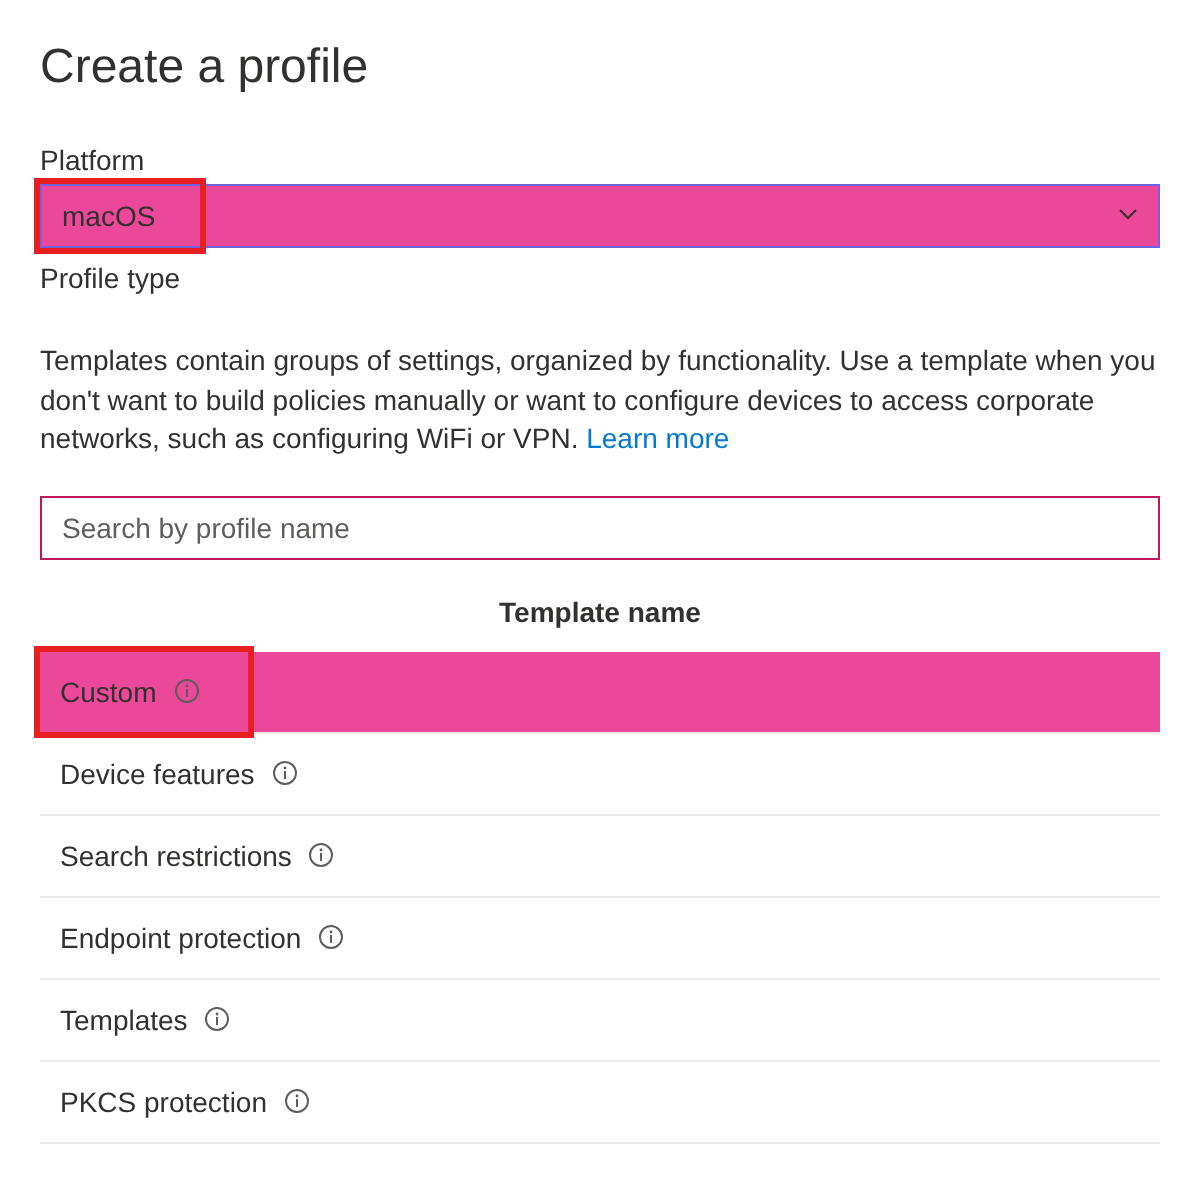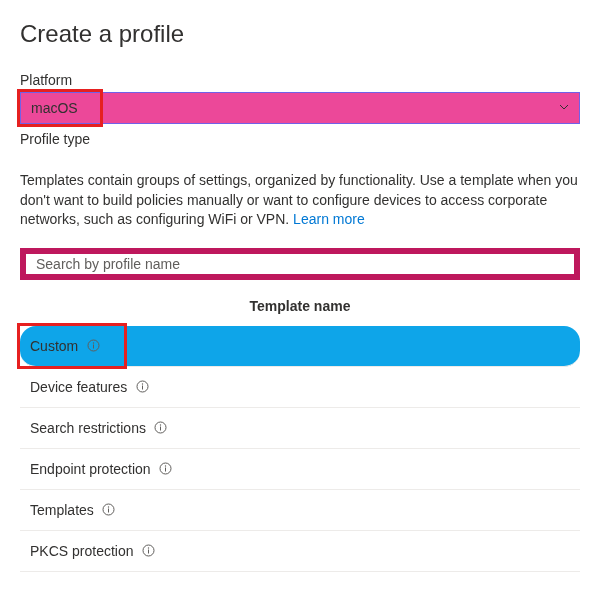--- a/index.html
+++ b/index.html
@@ -76,21 +76,21 @@
       margin-top: 24px;
       margin-bottom: 18px;
     }
     .description a {
       color: #0078d4;
       text-decoration: none;
     }
     .search-box {
       width: 100%;
       height: 32px;
-      border: 6px solid #be185d;
+      border: 1px solid #be185d;
       padding: 0 10px;
       font-size: 14px;
       color: #605e5c;
       margin-bottom: 10px;
     }
     .search-box::placeholder {
       color: #605e5c;
     }
     .column-header {
       font-size: 14px;
@@ -105,22 +105,21 @@
     .template-row {
       padding: 12px 10px;
       border-bottom: 1px solid #edebe9;
       display: flex;
       align-items: center;
       gap: 8px;
       cursor: pointer;
       position: relative;
     }
     .template-row.selected {
-      background: #0ea5e9;
-      border-radius: 16px;
+      background: #ec4899;
     }
     .template-name {
       font-size: 14px;
       color: #323130;
     }
     .info-icon-wrap {
       display: inline-flex;
       align-items: center;
       justify-content: center;
       width: 14px;

